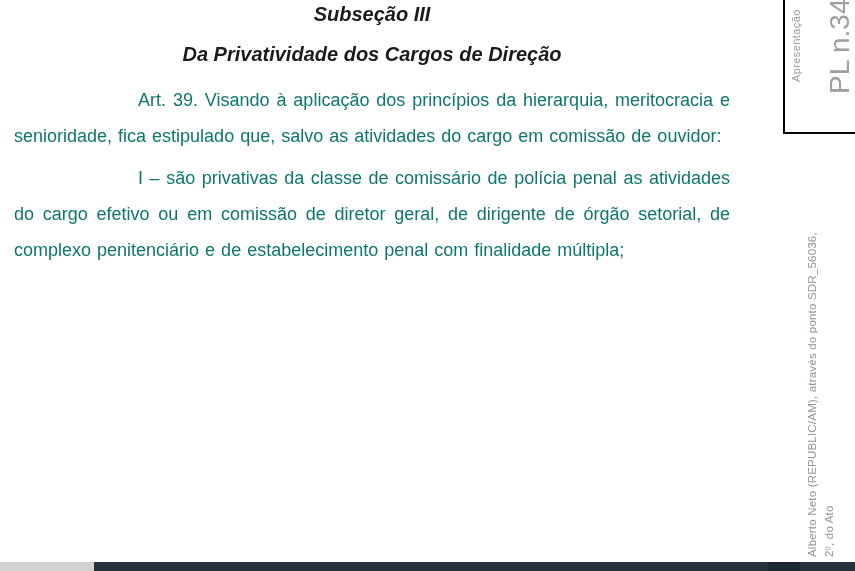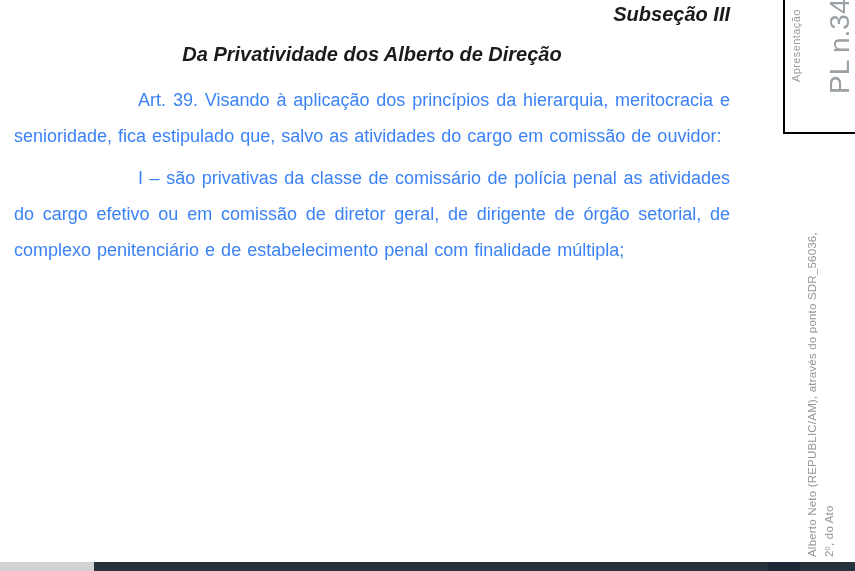--- a/index.html
+++ b/index.html
@@ -22,29 +22,29 @@
   }
   .heading {
     margin: 0;
     text-align: center;
     font-size: 20px;
     line-height: 24px;
     font-weight: bold;
     font-style: italic;
     color: #1b1b1b;
   }
-  .heading.h1 { margin-top: 2px; text-align: right; }
+  .heading.h1 { margin-top: 2px; }
   .heading.h2 { margin-top: 16px; }
   .para {
     margin: 6px 0 0 0;
     font-size: 18px;
     line-height: 36px;
     text-align: justify;
     text-indent: 124px;
-    color: #3b82f6;
+    color: #0f766e;
     word-spacing: 1px;
   }
   .para.first { margin-top: 16px; }
 
   
   .side-box {
     position: absolute;
     left: 783px;
     top: -4px;
     width: 80px;
@@ -119,21 +119,21 @@
     width: 32px;
     height: 100%;
     background: #1d2935;
   }
 </style>
 </head>
 <body>
 
 <div class="text-col">
   <h1 class="heading h1">Subseção III</h1>
-  <h2 class="heading h2">Da Privatividade dos Alberto de Direção</h2>
+  <h2 class="heading h2">Da Privatividade dos Cargos de Direção</h2>
 
   <p class="para first">Art. 39. Visando à aplicação dos princípios da hierarquia, meritocracia e senioridade, fica estipulado que, salvo as atividades do cargo em comissão de ouvidor:</p>
   <p class="para">I – são privativas da classe de comissário de polícia penal as atividades do cargo efetivo ou em comissão de diretor geral, de dirigente de órgão setorial, de complexo penitenciário e de estabelecimento penal com finalidade múltipla;</p>
 </div>
 
 <div class="side-box"></div>
 <div class="vtext small-label">Apresentação</div>
 <div class="vtext big-label">PL n.34</div>
 
 <div class="stamp">

